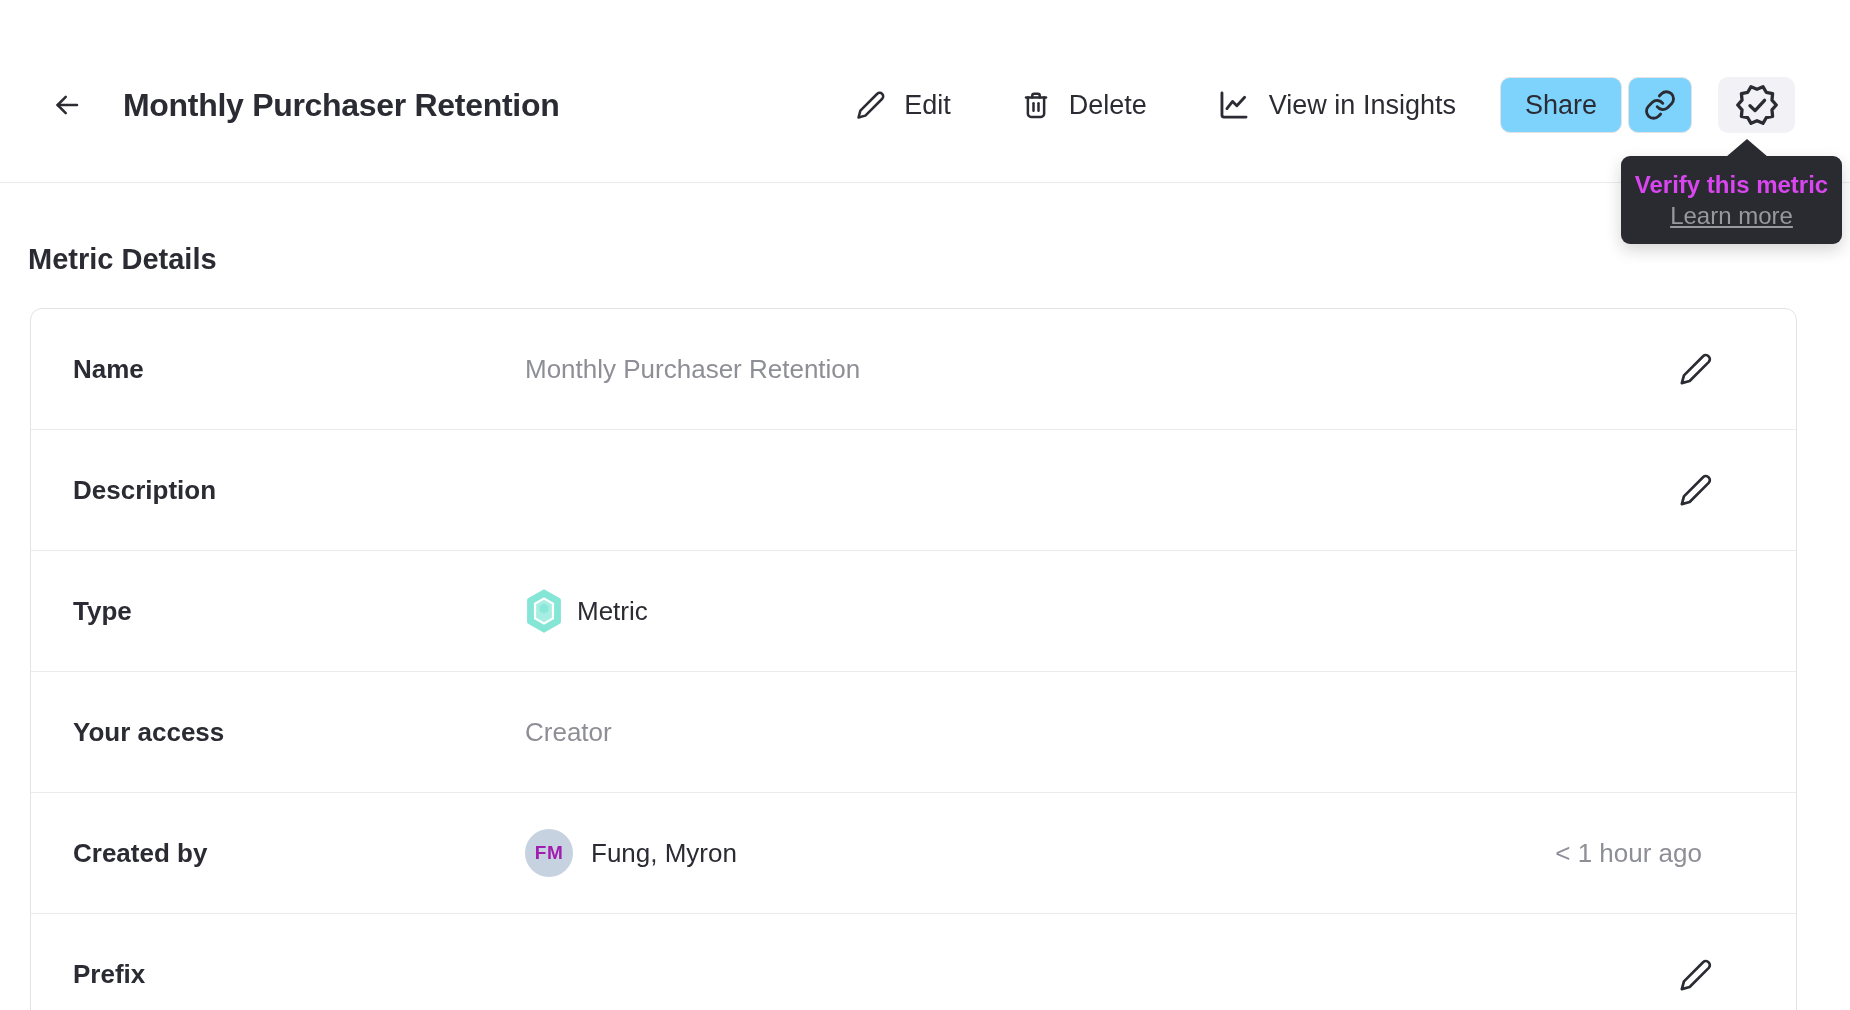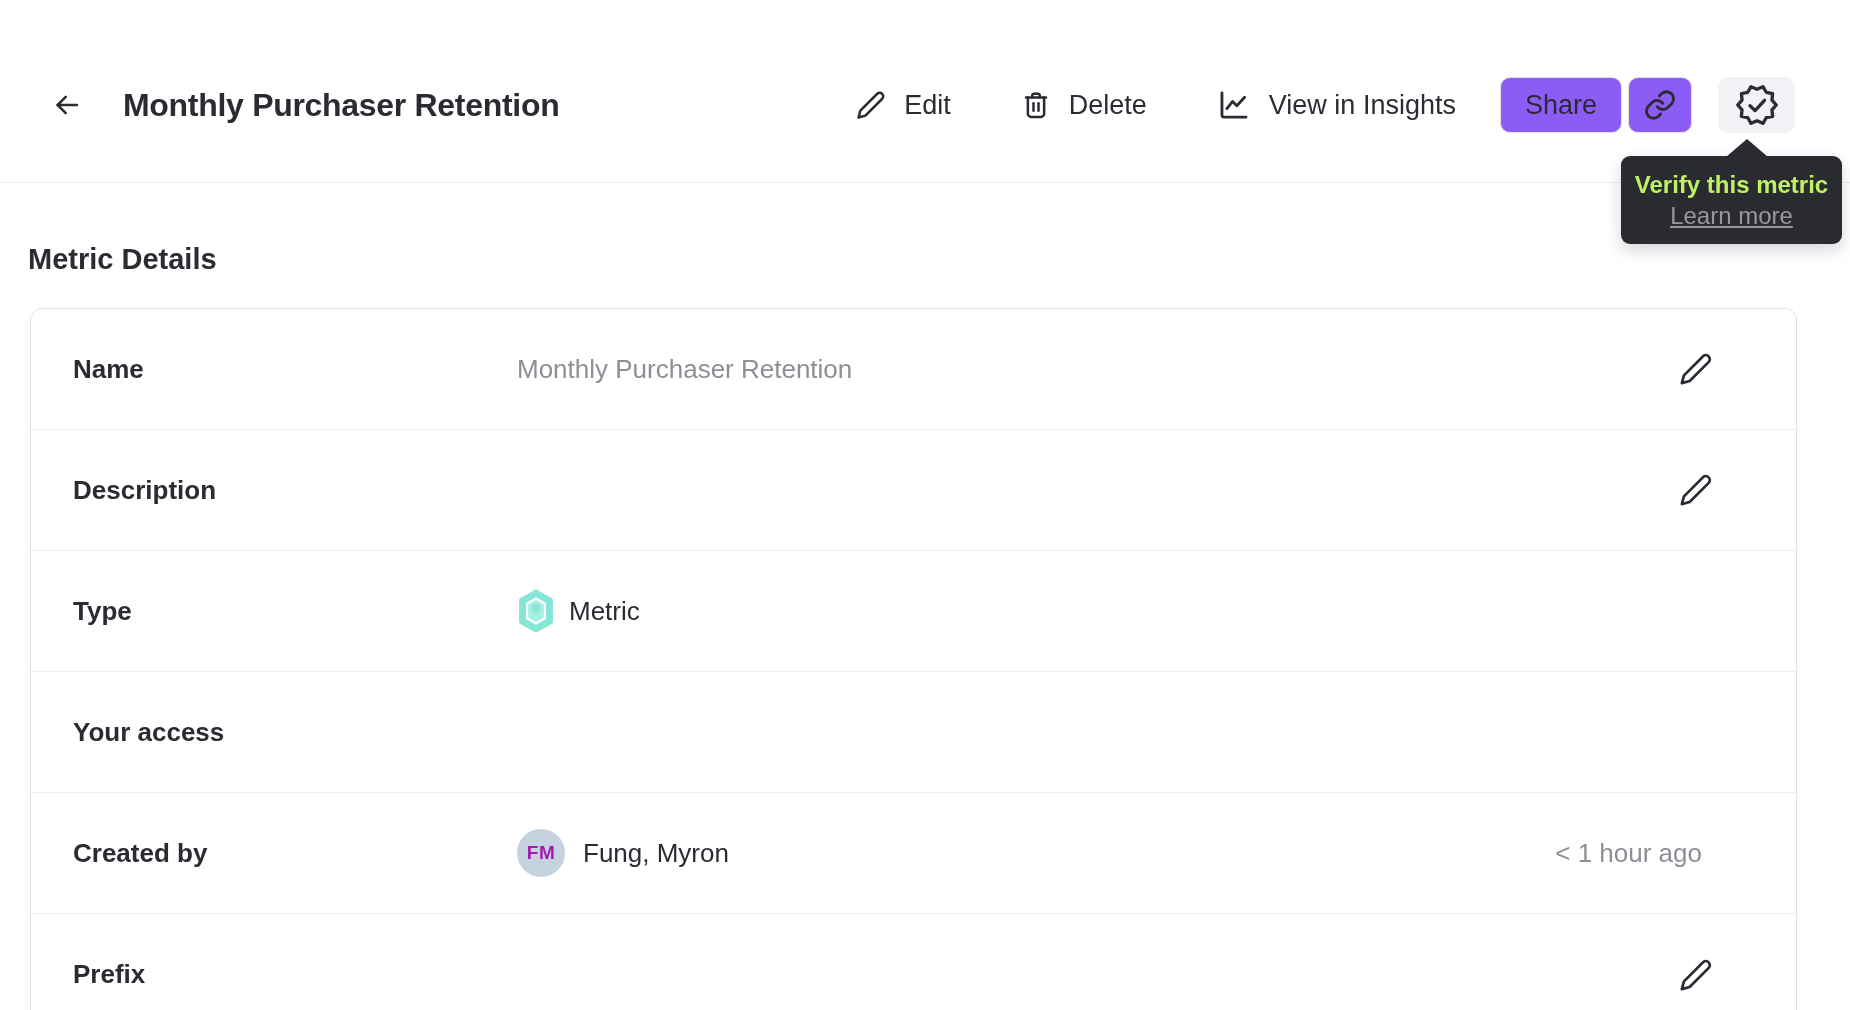--- a/index.html
+++ b/index.html
@@ -25,45 +25,45 @@
     display:flex;align-items:center;}
   .back-btn{width:36px;height:36px;display:flex;align-items:center;justify-content:center;
     cursor:pointer;flex-shrink:0;}
   .page-title{margin-left:38px;font-size:32px;font-weight:700;letter-spacing:-0.3px;
     color:var(--text-dark);white-space:nowrap;}
   .toolbar{margin-left:auto;display:flex;align-items:center;}
   .tool-item{display:flex;align-items:center;gap:18px;font-size:27px;font-weight:500;
     color:var(--text-dark);cursor:pointer;white-space:nowrap;}
   .tool-item + .tool-item{margin-left:70px;text-align:center;}
   .btn-group{margin-left:44px;display:flex;align-items:center;}
-  .btn{height:56px;display:flex;align-items:center;justify-content:center;background:#8b5cf6;
+  .btn{height:56px;display:flex;align-items:center;justify-content:center;background:#7dd3fc;
     border:1px solid var(--border-light);border-radius:10px;cursor:pointer;
     font-size:27px;font-weight:500;color:var(--text-dark);}
   .btn-share{padding:0 24px;min-width:120px;}
   .btn-link{width:64px;margin-left:6px;}
   .btn-verify{width:77px;margin-left:26px;border:none;background:var(--btn-soft-bg);}
 
   
   .tooltip{position:absolute;left:1621px;top:156px;width:221px;height:88px;z-index:20;
     background:var(--tooltip-bg);border-radius:9px;display:flex;flex-direction:column;
     align-items:center;justify-content:center;gap:3px;
     box-shadow:0 6px 16px rgba(20,20,30,.18);}
   .tooltip-arrow{position:absolute;left:1726px;top:139px;z-index:21;width:0;height:0;
     border-left:21px solid transparent;border-right:21px solid transparent;
     border-bottom:18px solid var(--tooltip-bg);}
-  .tooltip-title{font-size:24px;font-weight:600;color:#bef264;white-space:nowrap;}
+  .tooltip-title{font-size:24px;font-weight:600;color:#d946ef;white-space:nowrap;}
   .tooltip-link{font-size:24px;color:var(--tooltip-link);text-decoration:underline;
     cursor:pointer;}
 
   
   .section-heading{margin:60px 0 0 28px;font-size:29px;font-weight:700;color:var(--text-dark);}
   .card{margin:32px 53px 0 30px;border:1px solid var(--border-light);border-radius:12px;
     background:#fff;overflow:hidden;}
   .row{height:121px;display:flex;align-items:center;padding:0 80px 0 42px;
-    border-bottom:1px solid var(--divider);}
+    border-bottom:1px solid var(--divider);gap:8px;}
   .row:last-child{border-bottom:none;}
   .row-label{width:444px;flex-shrink:0;font-size:26px;font-weight:700;color:var(--text-dark);}
   .row-value{flex:1;display:flex;align-items:center;font-size:26px;color:var(--text-gray);
     min-width:0;}
   .value-dark{color:var(--text-dark);}
   .hex-icon{margin-right:14px;flex-shrink:0;display:flex;}
   .avatar{width:48px;height:48px;border-radius:50%;background:var(--avatar-bg);color:#a21caf;
     font-size:19px;font-weight:700;display:flex;align-items:center;justify-content:center;
     margin-right:18px;flex-shrink:0;letter-spacing:.5px;}
   .timestamp{margin-left:auto;font-size:26px;color:var(--text-gray);white-space:nowrap;
@@ -191,20 +191,21 @@
             <polygon points="12,6.8 17,9.7 17,18.3 12,21.2 7,18.3 7,9.7" fill="#A7EEE2"></polygon>
             <polygon points="12,9.2 14.8,10.8 14.8,14.2 12,15.8 9.2,14.2 9.2,10.8" fill="#8BE8D8"></polygon>
           </svg>
         </span>
         <span>Metric</span>
       </div>
     </div>
 
     <div class="row">
       <div class="row-label">Your access</div>
+      <div class="row-value">Creator</div>
     </div>
 
     <div class="row">
       <div class="row-label">Created by</div>
       <div class="row-value value-dark">
         <span class="avatar">FM</span>
         <span>Fung, Myron</span>
         <span class="timestamp">&lt; 1 hour ago</span>
       </div>
     </div>

